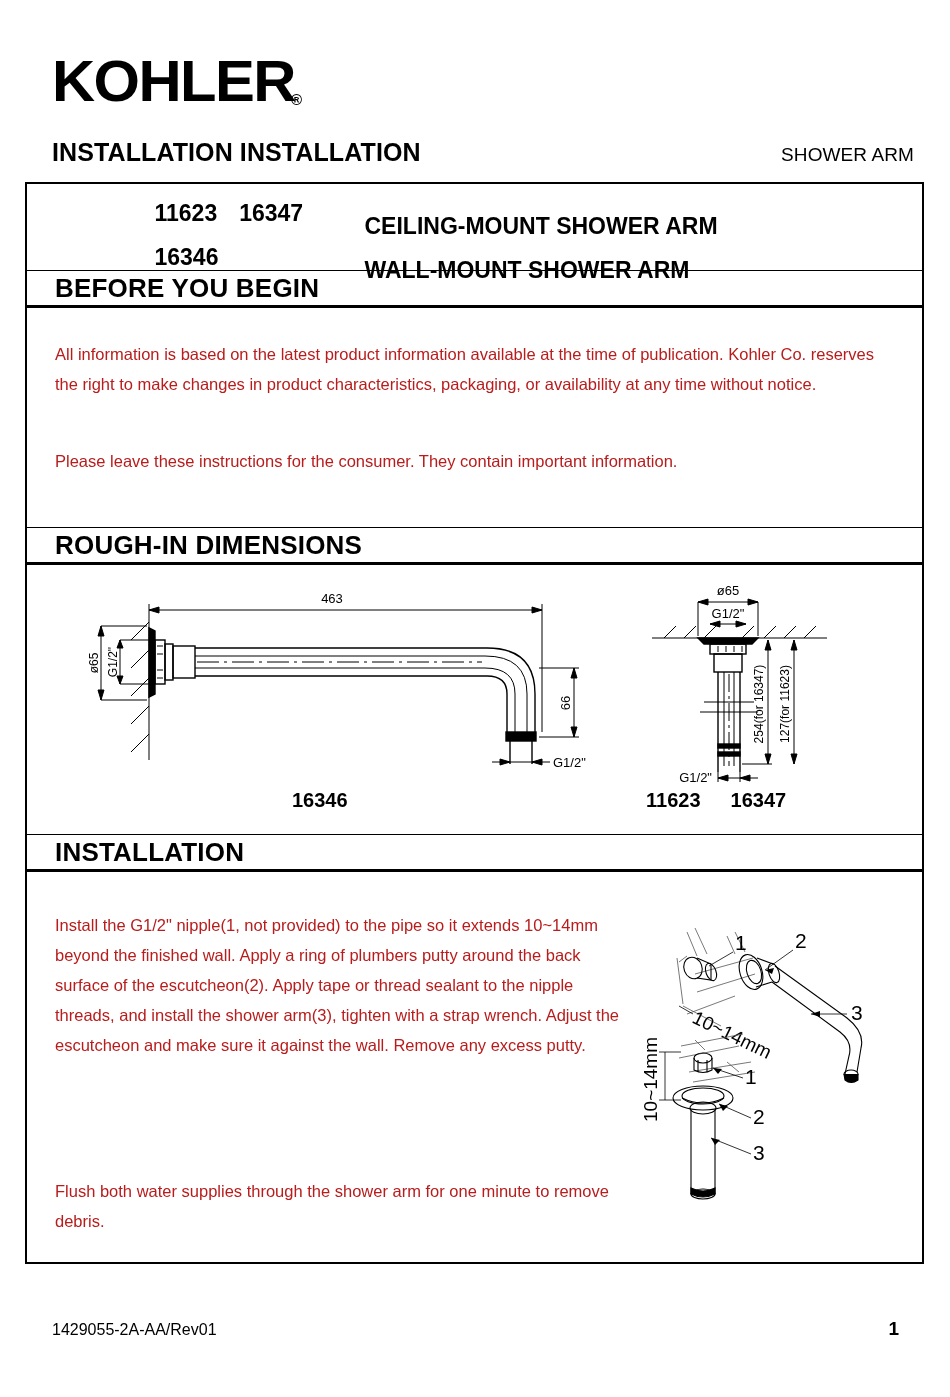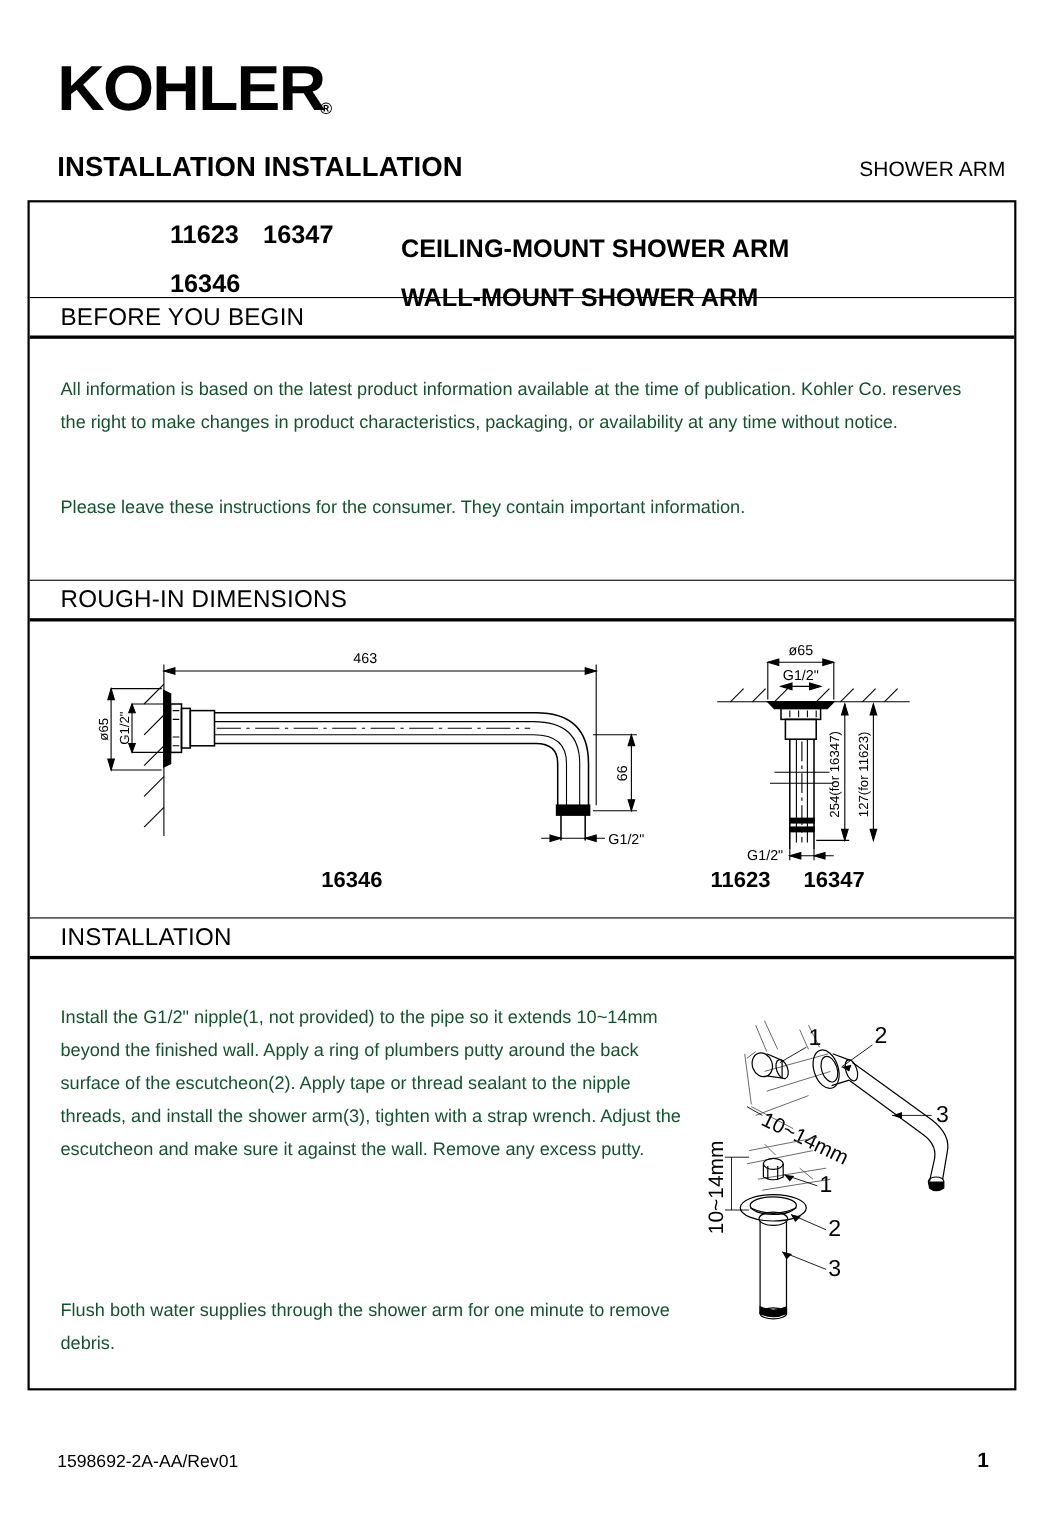--- a/index.html
+++ b/index.html
@@ -115,32 +115,32 @@
     left: 0;
     width: 100%;
     box-sizing: border-box;
     border-top: 1.5px solid #000;
     border-bottom: 3px solid #000;
     height: 38px;
     display: flex;
     align-items: center;
   }
   .sec-head span {
-    font-size: 22px;
-    font-weight: normal;
+    font-size: 26px;
+    font-weight: bold;
     padding-left: 28px;
     letter-spacing: 0.2px;
   }
 
   
   .body-text {
     position: absolute;
     font-size: 16.5px;
     line-height: 30px;
-    color: #14532d;
+    color: #b91c1c;
   }
 
   
   .fig-caption {
     position: absolute;
     font-size: 20px;
     font-weight: bold;
     display: flex;
     gap: 30px;
   }
@@ -531,17 +531,17 @@
           <line x1="24" y1="130" x2="46" y2="130" stroke="#000"></line>
           <line x1="24" y1="178" x2="46" y2="178" stroke="#000"></line>
         </g>
         <text class="iso-txt" x="22" y="200" transform="rotate(-90 22 200)">10~14mm</text>
       </svg>
     </div>
 
   </div>
 
   <div class="footer">
-    <div class="footer-code">1598692-2A-AA/Rev01</div>
+    <div class="footer-code">1429055-2A-AA/Rev01</div>
     <div class="footer-page">1</div>
   </div>
 
 </div>
 
 </body></html>

